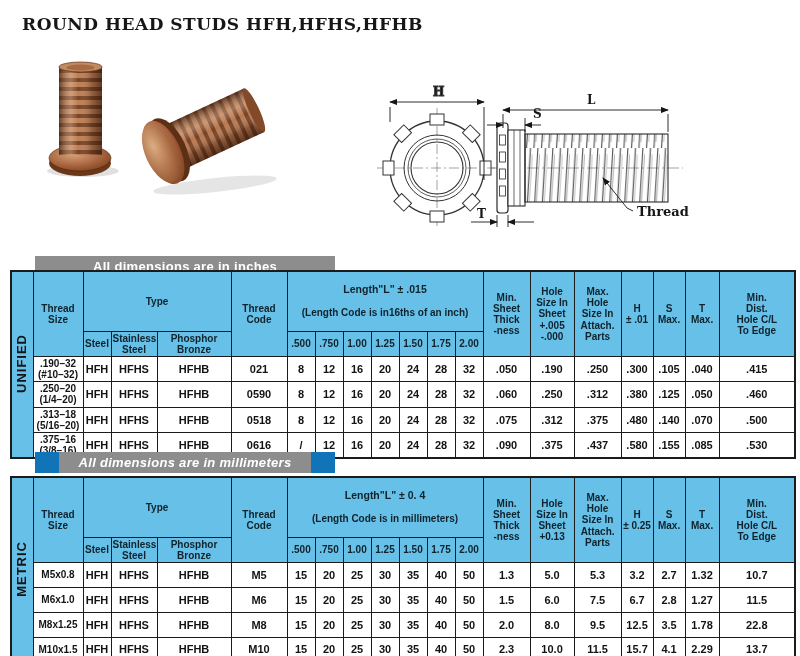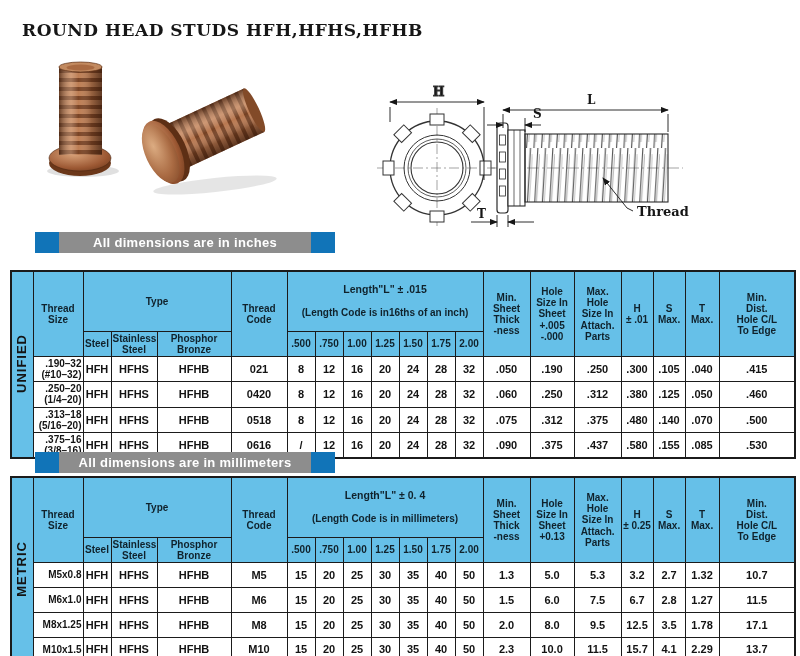--- a/index.html
+++ b/index.html
@@ -1,43 +1,43 @@
 <!DOCTYPE html>
 <html><head>
 <meta charset="utf-8">
 <style>
   html,body{margin:0;padding:0;background:#ffffff;}
   #page{position:relative;width:800px;height:656px;background:#fff;overflow:hidden;
         font-family:"Liberation Sans",sans-serif;color:#111;}
-  .title{position:absolute;left:22px;top:20px;font-family:"DejaVu Serif",serif;
+  .title{position:absolute;left:22px;top:14px;font-family:"DejaVu Serif",serif;
          font-weight:bold;font-size:17px;letter-spacing:.5px;color:#161616;}
 
   
   .banner{position:absolute;left:35px;width:300px;height:21px;display:flex;align-items:stretch;}
   .bsq{width:24px;background:#1174b8;flex:0 0 auto;}
   .btext{flex:1 1 auto;background:#8d8d8d;color:#fff;font-weight:bold;font-size:13px;
          display:flex;align-items:center;justify-content:center;letter-spacing:.3px;}
 
   
   table.spec{position:absolute;left:10px;border-collapse:collapse;table-layout:fixed;
              width:784px;border:2px solid #1b1b1b;}
   table.spec th,table.spec td{border:1px solid #1b1b1b;text-align:center;vertical-align:middle;
              padding:1px 1px;line-height:1.12;white-space:pre-line;overflow:hidden;}
   table.spec th{background:#66c0e8;font-size:10px;font-weight:bold;color:#10222c;}
   table.spec td{background:#fff;font-size:11px;font-weight:bold;color:#131313;}
-  table.spec td.c-size{font-size:10px;text-align:right;}
+  table.spec td.c-size{font-size:10px;}
   .len-title{font-size:10.5px;font-weight:bold;}
   .len-sub{font-size:10px;font-weight:bold;}
   th.side-cell{background:#fff;width:22px;padding-top:55px;}
   .vert{writing-mode:vertical-rl;transform:rotate(180deg);font-size:13px;font-weight:bold;
         letter-spacing:1px;color:#141414;font-family:"Liberation Sans",sans-serif;}
   #t-inches{top:270px;} #t-inches tr{height:24px;}
   #t-mm{top:476px;}     #t-mm tr{height:25px;}
   tr.hrow1{height:36px;} tr.hrow2{height:27px;}
-  #banner-inches{top:232px;} #banner-mm{top:452px;}
+  #banner-inches{top:256px;flex-direction:column;} #banner-mm{top:452px;font-style:italic;}
 
   
   #photo{position:absolute;left:25px;top:55px;}
   #drawing{position:absolute;left:375px;top:80px;}
   .dimtext{font-family:"DejaVu Serif",serif;font-weight:bold;font-size:12px;fill:#161616;}
   .dimtext2{font-family:"DejaVu Serif",serif;font-weight:bold;font-size:13px;fill:#161616;}
 </style>
 </head>
 <body>
 
@@ -289,21 +289,21 @@
           <td>.105</td>
           <td>.040</td>
           <td>.415</td>
         </tr>
         <tr>
           <td class="c-size">.250–20
 (1/4–20)</td>
           <td>HFH</td>
           <td>HFHS</td>
           <td>HFHB</td>
-          <td>0420</td>
+          <td>0590</td>
           <td>8</td>
           <td>12</td>
           <td>16</td>
           <td>20</td>
           <td>24</td>
           <td>28</td>
           <td>32</td>
           <td>.060</td>
           <td>.250</td>
           <td>.312</td>
@@ -492,21 +492,21 @@
           <td>30</td>
           <td>35</td>
           <td>40</td>
           <td>50</td>
           <td>2.0</td>
           <td>8.0</td>
           <td>9.5</td>
           <td>12.5</td>
           <td>3.5</td>
           <td>1.78</td>
-          <td>17.1</td>
+          <td>22.8</td>
         </tr>
         <tr>
           <td class="c-size">M10x1.5</td>
           <td>HFH</td>
           <td>HFHS</td>
           <td>HFHB</td>
           <td>M10</td>
           <td>15</td>
           <td>20</td>
           <td>25</td>

